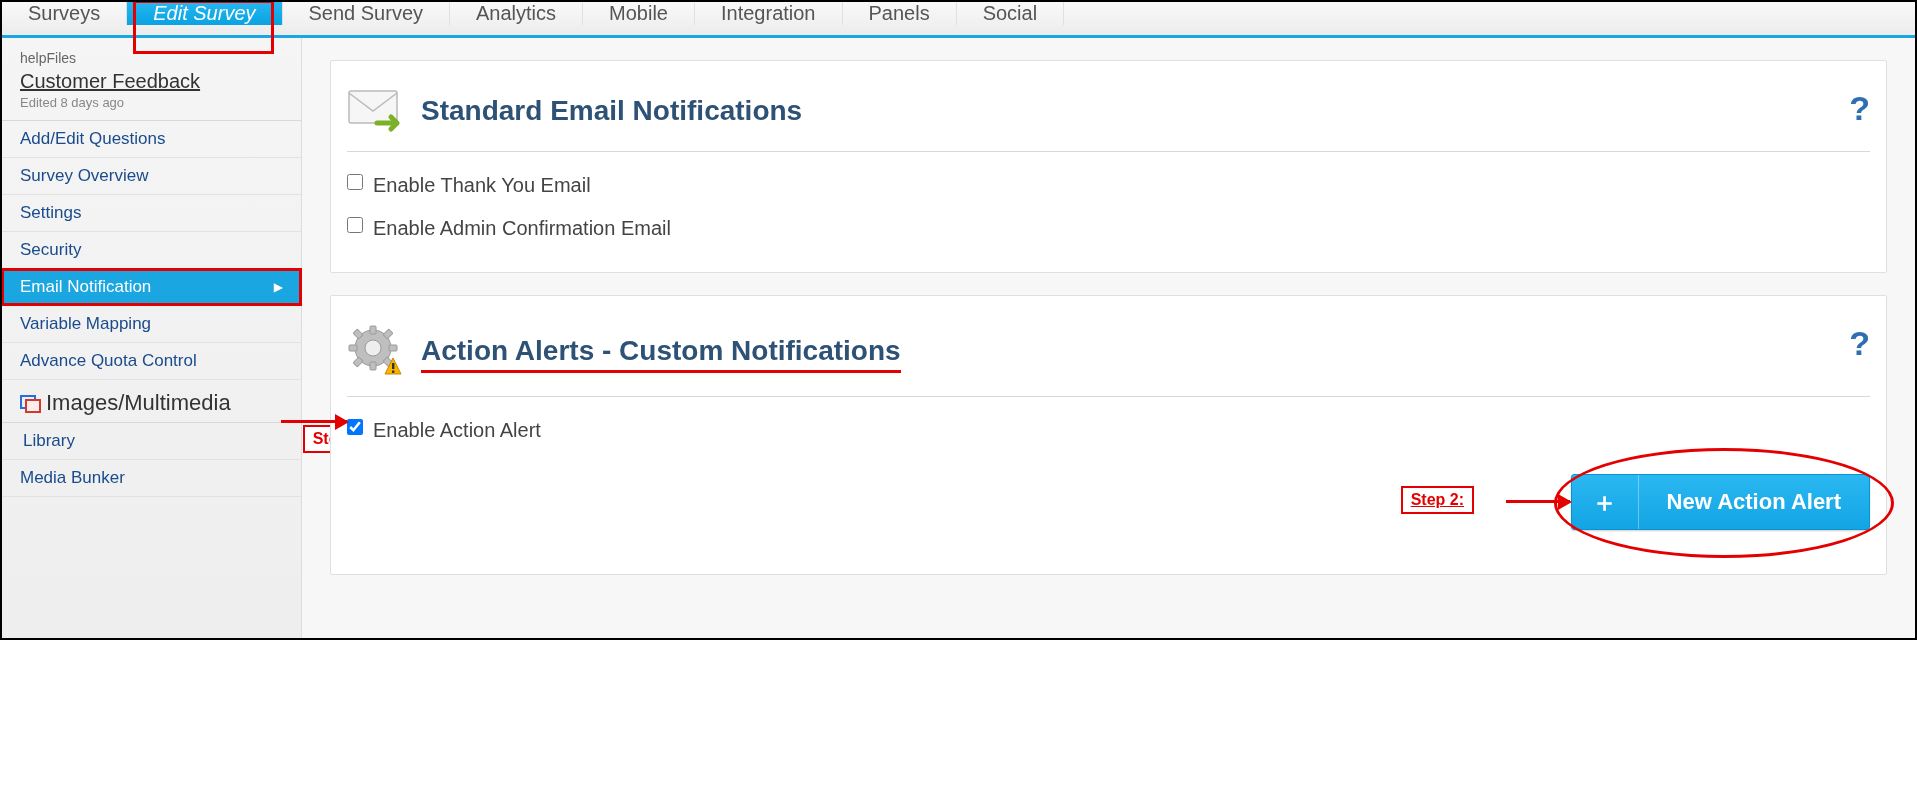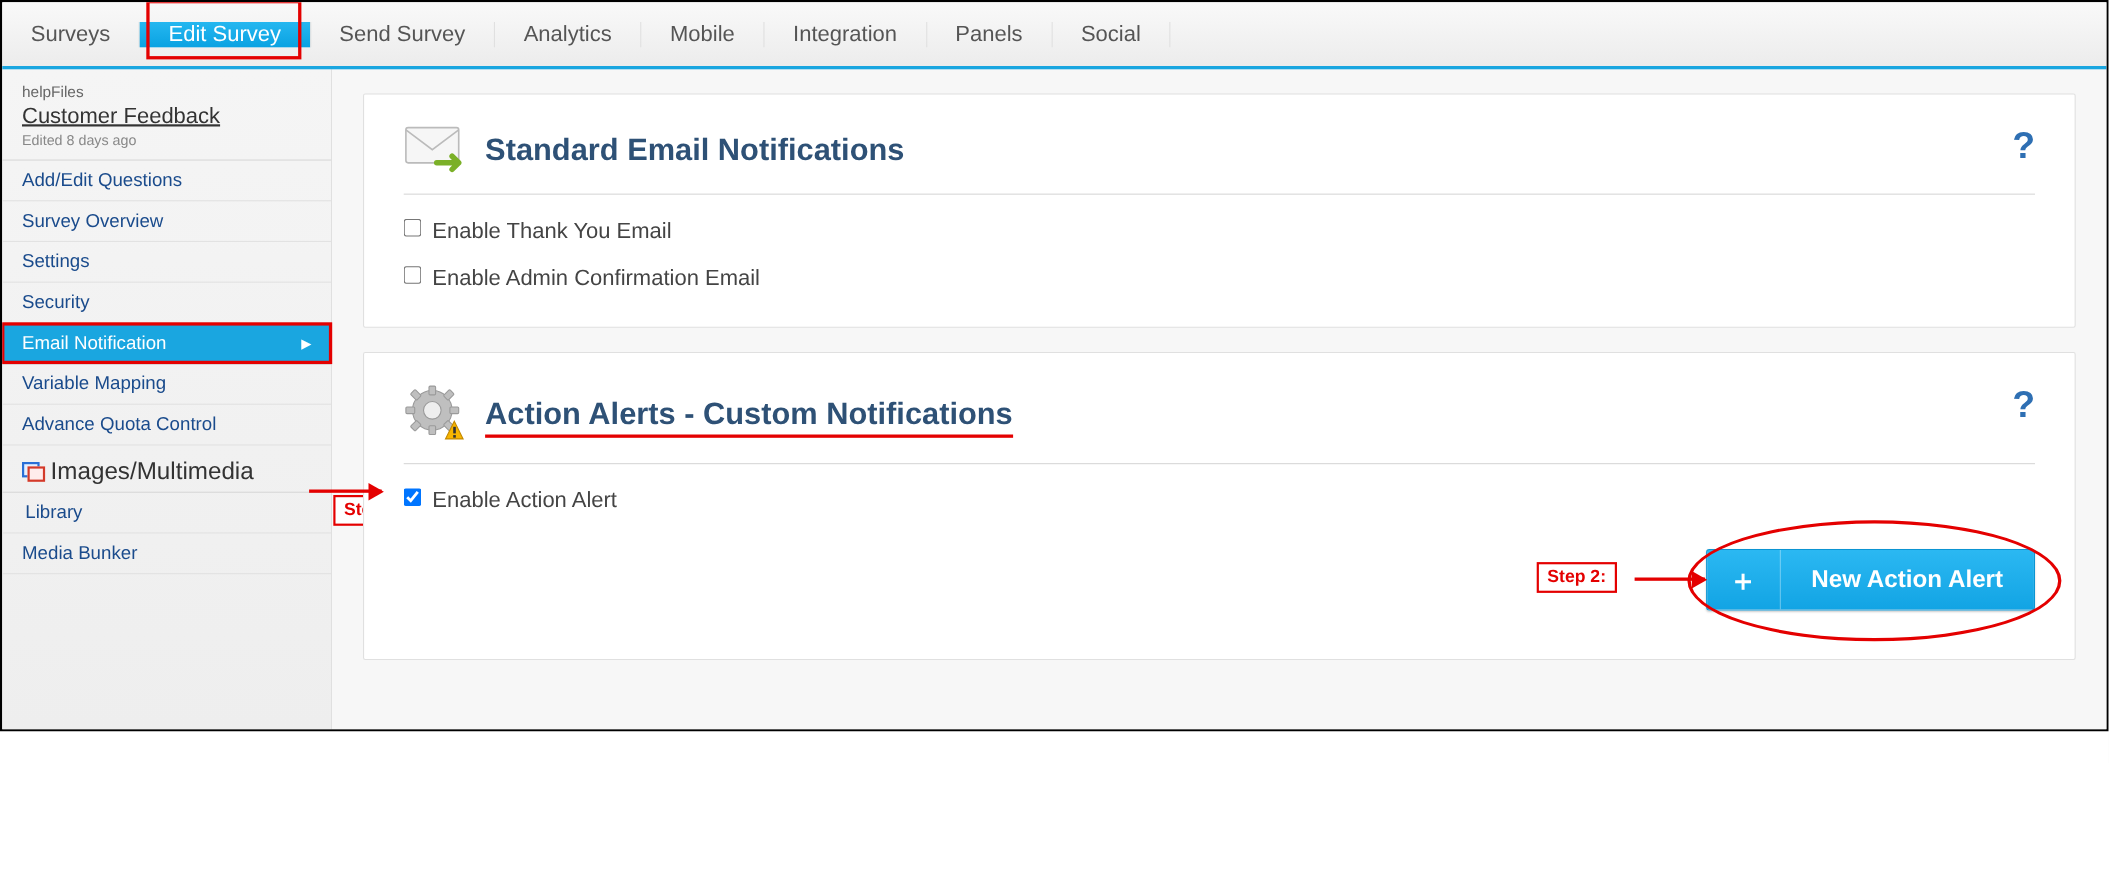--- a/index.html
+++ b/index.html
@@ -11,38 +11,39 @@
   }
   .outer-frame {
     border: 2px solid #000;
     width: 100%;
     overflow: hidden;
   }
 
   
   .top-tabs {
     display: flex;
-    align-items: center;
+    align-items: flex-start;
     background: linear-gradient(#f9f9f9, #ececec);
     border-bottom: 3px solid #1aa6e0;
-    height: 61px;
+    height: 36px;
   }
   .top-tab {
     padding: 0 26px;
     display: flex;
     align-items: center;
     font-size: 20px;
     color: #555;
     border-right: 1px solid #e0e0e0;
     cursor: pointer;
     position: relative;
   }
   .top-tab.active {
     background: linear-gradient(#25b7f0, #0aa2e2);
     color: #fff;
+    font-style: italic;
   }
   .highlight-red {
     position: absolute;
     border: 3px solid #e40000;
     pointer-events: none;
   }
 
   
   .body-wrap {
     display: flex;
@@ -117,21 +118,21 @@
     background: #f7f7f7;
     padding: 22px 28px 40px;
     display: flex;
     flex-direction: column;
     gap: 22px;
   }
   .panel {
     background: #fff;
     border: 1px solid #e0e0e0;
     border-radius: 2px;
-    padding: 28px 36px 32px;
+    padding: 28px 16px 32px;
     position: relative;
   }
   .panel-head {
     display: flex;
     align-items: center;
     gap: 18px;
     border-bottom: 1px solid #d8d8d8;
     padding-bottom: 18px;
     margin-bottom: 22px;
     position: relative;
@@ -383,21 +384,21 @@
         </div>
 
         <div class="checkbox-row">
           <input type="checkbox" checked="" style="">
           <span>Enable Action Alert</span>
         </div>
 
         <div class="arrow-line" style="left:-50px; top:124px; width:66px;"></div>
 
         <div class="panel2-footer">
-          <div class="step-label" style="position:absolute; right:380px; top:24px;"><span>Step 2:</span></div>
+          <div class="step-label" style="position:absolute; right:396px; top:24px;text-decoration:underline;"><span>Step 2:</span></div>
           <div class="arrow-line" style="right:300px; top:38px; width:64px;"></div>
 
           <div class="ellipse" style="right:-24px; top:-14px; width:340px; height:110px;"></div>
 
           <div class="new-alert-btn">
             <span class="plus">＋</span>
             <span class="label">New Action Alert</span>
           </div>
         </div>
       </div>

